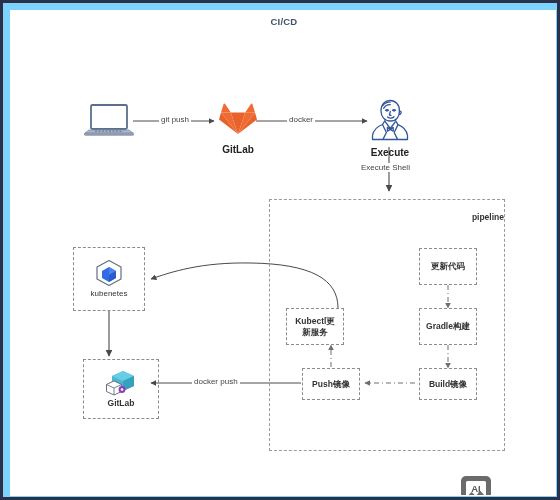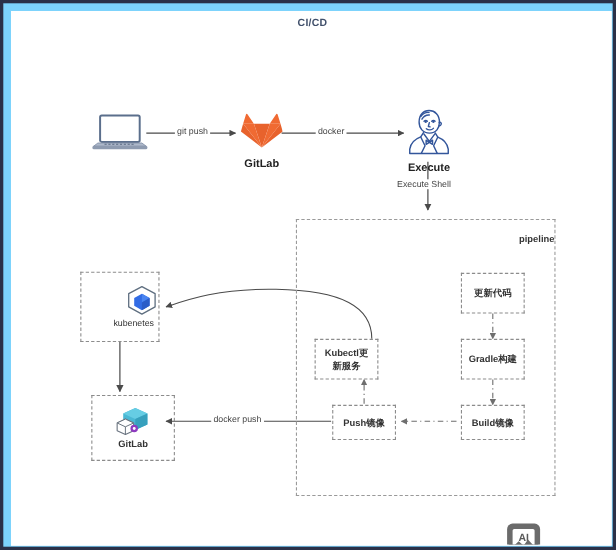--- a/index.html
+++ b/index.html
@@ -267,21 +267,21 @@
         </div>
 
         <div class="dbox" style="left:291px; top:357px; width:58px; height:32px;">
           <div class="dbox-label">Push镜像</div>
         </div>
 
         <div class="dbox" style="left:275px; top:297px; width:58px; height:37px;">
           <div class="dbox-label">Kubectl更新服务</div>
         </div>
 
-        <div class="dbox" style="left:62px; top:236px; width:72px; height:64px;align-items:flex-end;">
+        <div class="dbox" style="left:62px; top:236px; width:72px; height:64px;">
           <div class="iconwrap" style="position:relative; width:30px; height:28px; margin-bottom:1px;">
             <svg width="30" height="28" viewBox="0 0 30 28">
               <path d="M15 1.5 L27 8 L27 20 L15 26.5 L3 20 L3 8 Z" fill="#ffffff" stroke="#5f6f80" stroke-width="1.2" stroke-linejoin="round"></path>
               <path d="M15 8 L22 12 L22 19 L15 23 L8 19 L8 12 Z" fill="#326ce5"></path>
               <path d="M15 8 L22 12 L15 16 Z" fill="#4a84f0"></path>
               <path d="M15 16 L22 12 L22 19 L15 23 Z" fill="#2a5cc8"></path>
             </svg>
           </div>
           <div class="dbox-label" style="font-weight:normal; font-size:8px;">kubenetes</div>
         </div>

